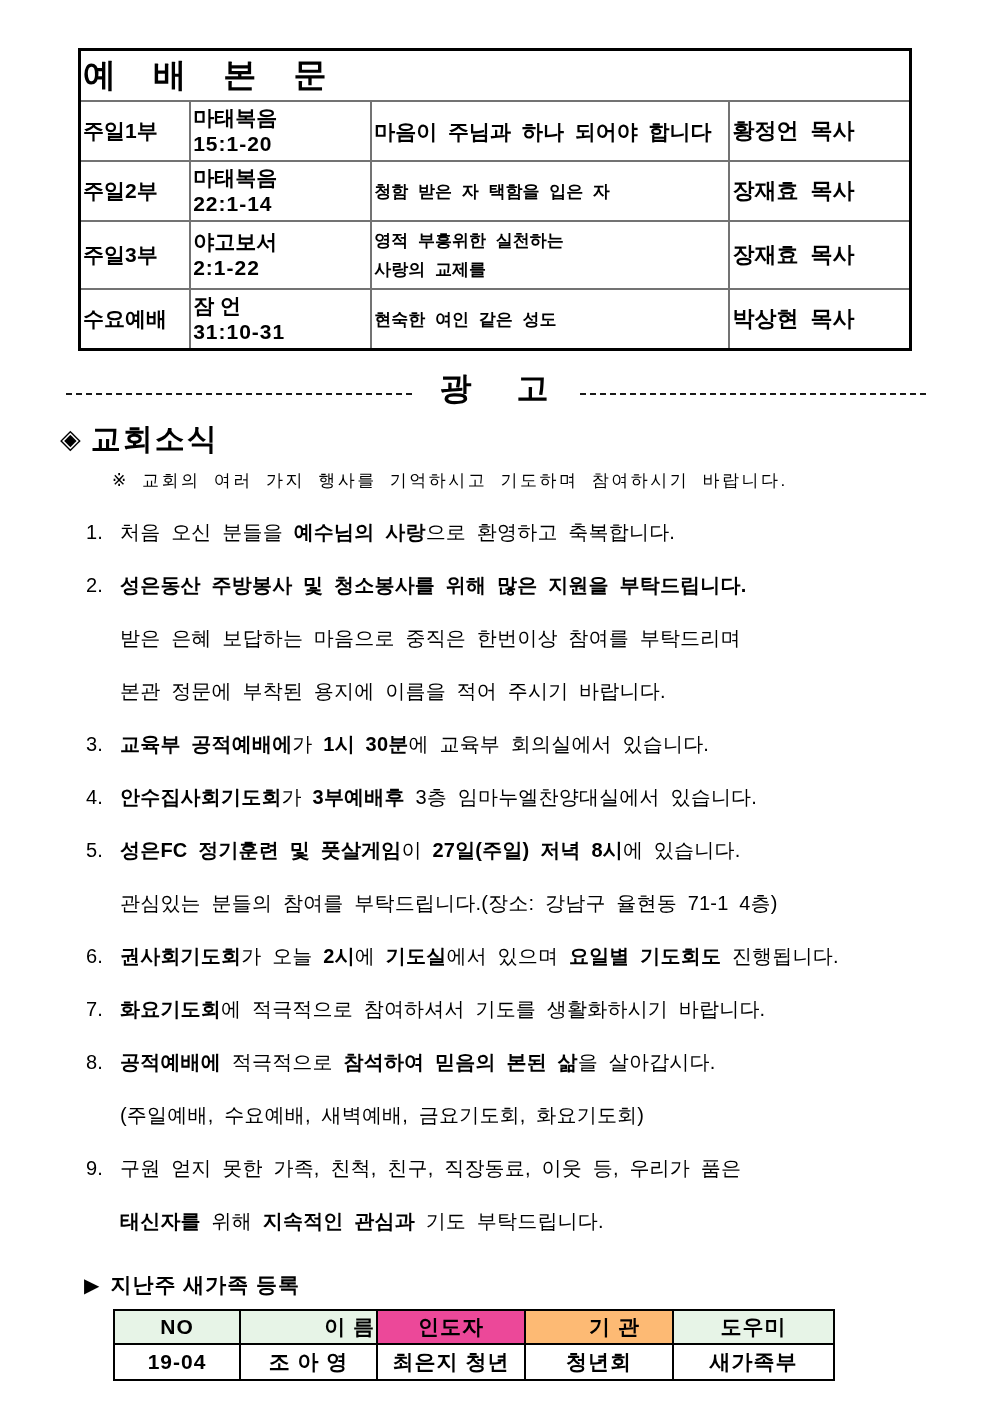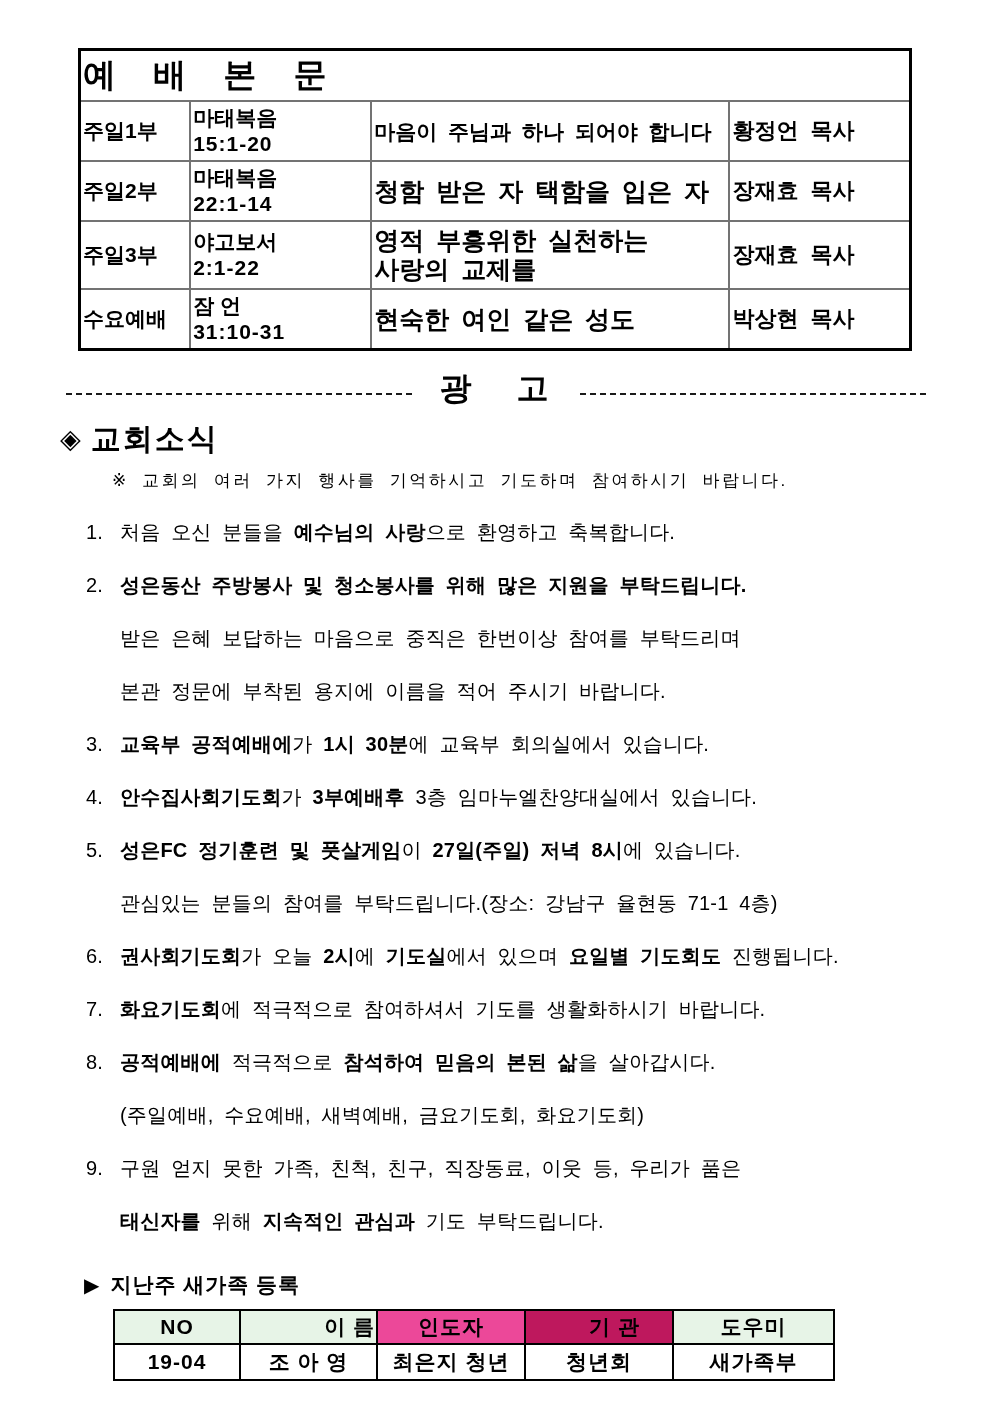--- a/index.html
+++ b/index.html
@@ -20,21 +20,21 @@
     font-weight:bold;padding:2px;margin-top:25px;
   }
   .w-title{font-size:33px;letter-spacing:14px;height:42px;}
   .col-serv{width:110px;}
   .col-scr{width:180px;}
   .col-ser{width:356px;}
   .col-pre{width:180px;}
   .cell-serv{font-size:21px;letter-spacing:0;}
   .cell-scr{font-size:21px;line-height:26px;}
   .cell-scr .verse{font-size:21px;letter-spacing:1px;}
-  .cell-ser{font-size:25px;line-height:29px;word-spacing:5px;}
+  .cell-ser{font-size:17px;line-height:29px;word-spacing:5px;}
   tr.r0 .cell-ser{font-size:21px;}
   .cell-pre{font-size:22px;word-spacing:6px;}
   tr.r-std td{height:54px;}
   tr.r-tall td{height:62px;}
 
   
   .ad-divider{
     display:flex;align-items:center;gap:14px;
     margin:16px 66px 0 66px;
   }
@@ -237,21 +237,21 @@
       <col class="nc1">
       <col class="nc2">
       <col class="nc3">
       <col class="nc4">
   </colgroup>
   <tbody>
   <tr class="hdr">
     <td style="background: rgb(231, 244, 231);">NO</td>
     <td style="background: rgb(231, 244, 231); text-align: right;">이 름</td>
     <td style="background: #ec4899;">인도자</td>
-    <td style="background: #be185d; padding-left: 32px;">기 관</td>
+    <td style="background: #fdba74; padding-left: 32px;">기 관</td>
     <td style="background: rgb(231, 244, 231);">도우미</td>
   </tr>
   <tr>
     <td>19-04</td>
     <td>조 아 영</td>
     <td>최은지 청년</td>
     <td>청년회</td>
     <td>새가족부</td>
   </tr>
   </tbody>

